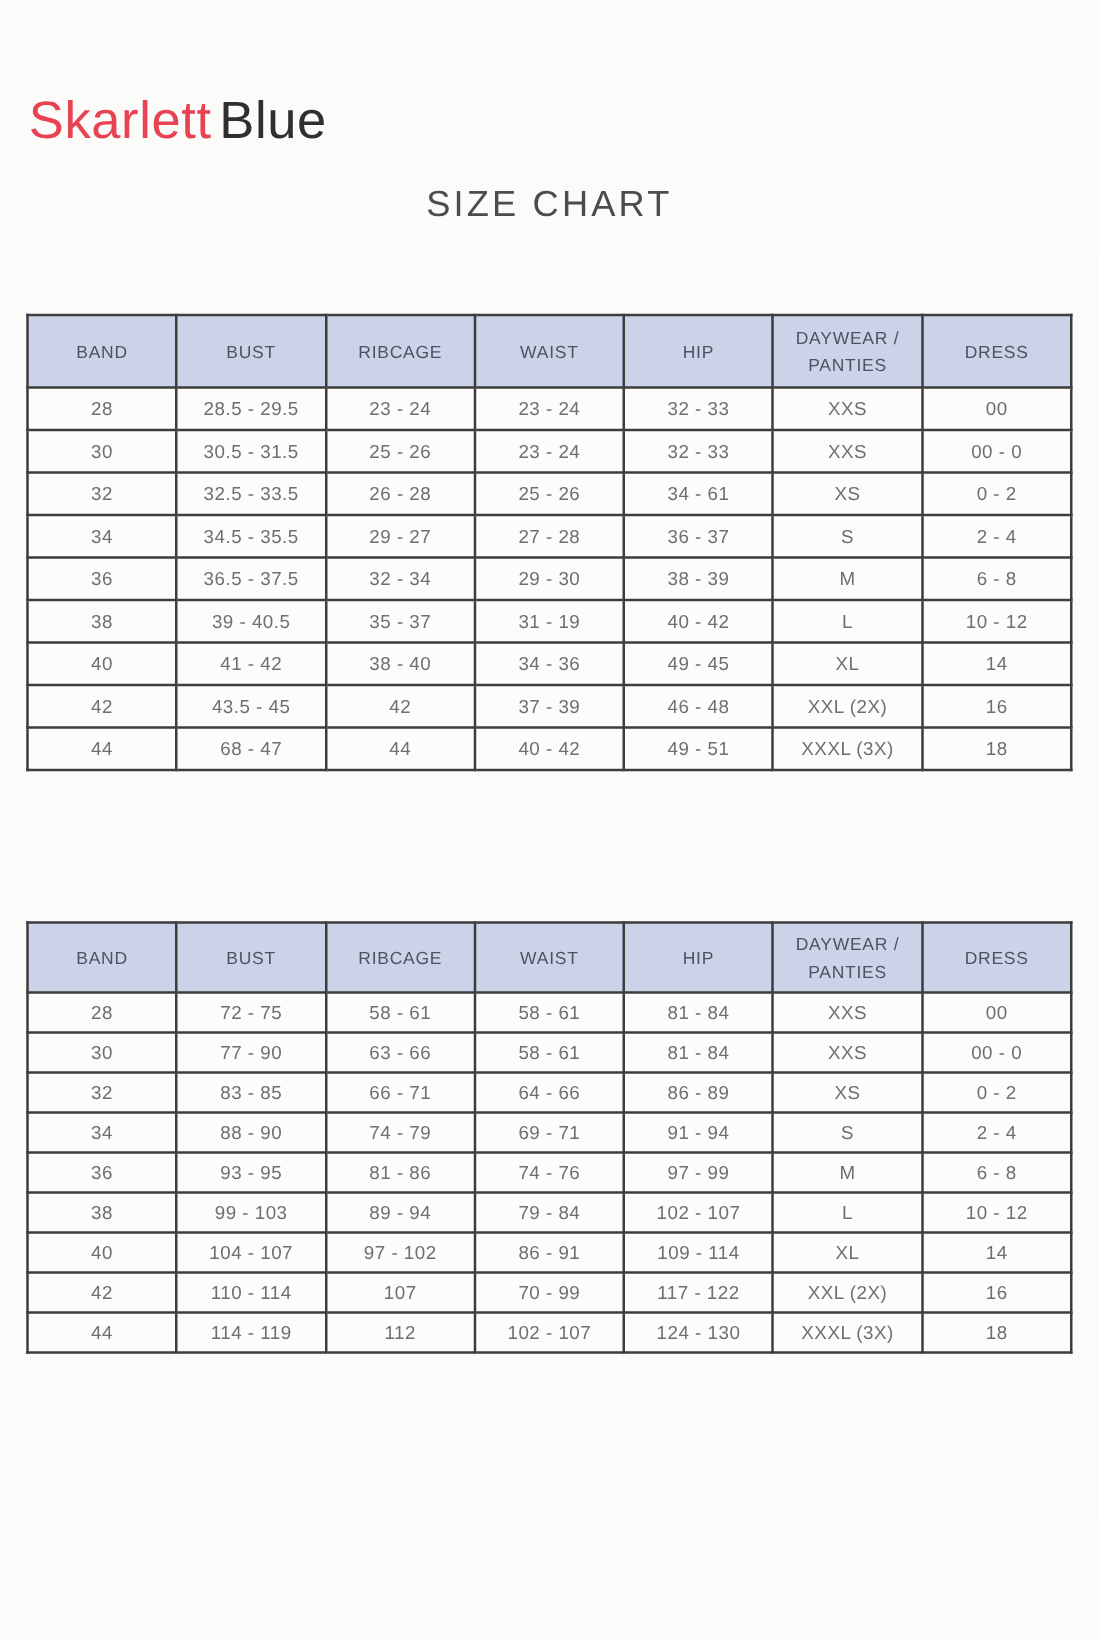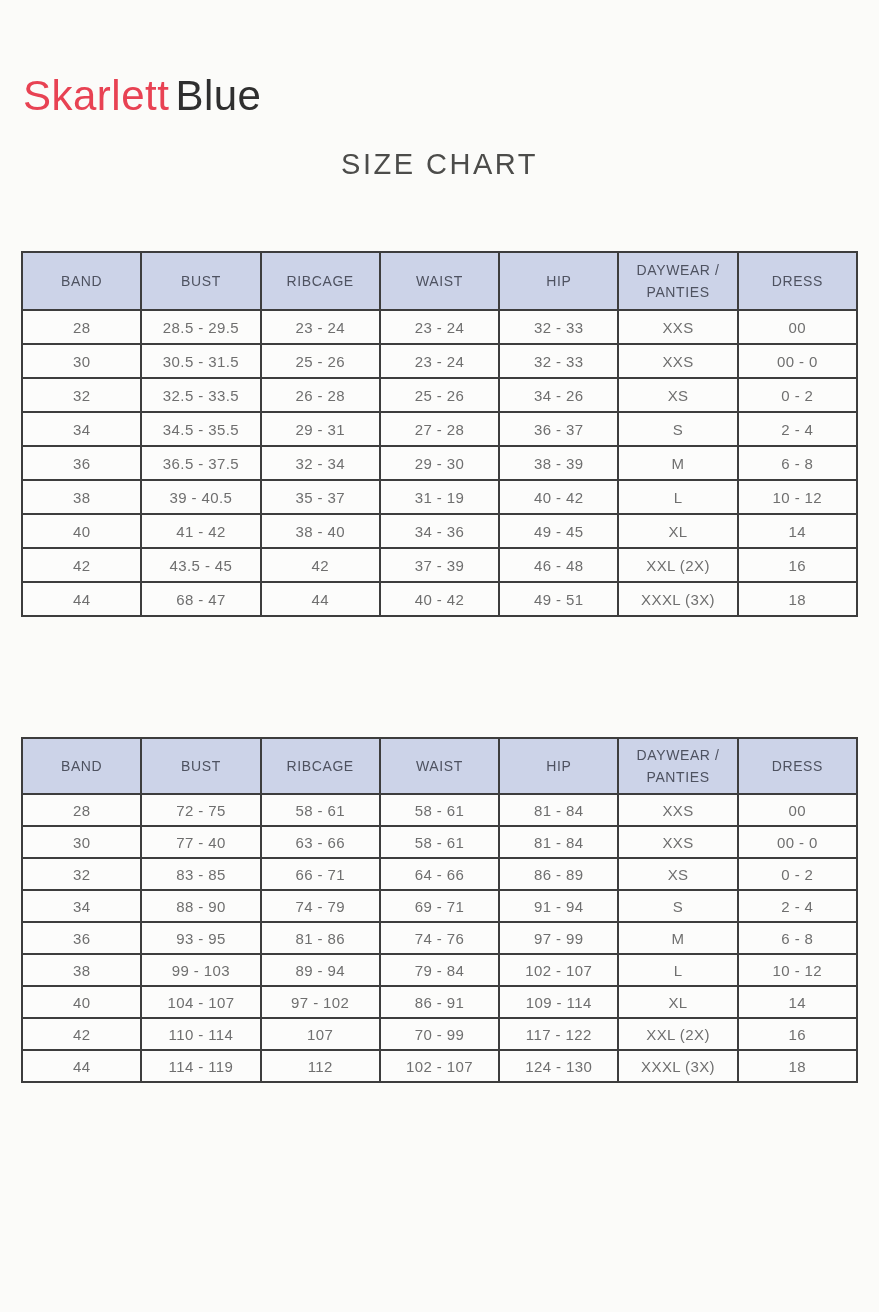--- a/index.html
+++ b/index.html
@@ -124,28 +124,28 @@
             <td>23 - 24</td>
             <td>32 - 33</td>
             <td>XXS</td>
             <td>00 - 0</td>
           </tr>
           <tr>
             <td>32</td>
             <td>32.5 - 33.5</td>
             <td>26 - 28</td>
             <td>25 - 26</td>
-            <td>34 - 26</td>
+            <td>34 - 61</td>
             <td>XS</td>
             <td>0 - 2</td>
           </tr>
           <tr>
             <td>34</td>
             <td>34.5 - 35.5</td>
-            <td>29 - 31</td>
+            <td>29 - 27</td>
             <td>27 - 28</td>
             <td>36 - 37</td>
             <td>S</td>
             <td>2 - 4</td>
           </tr>
           <tr>
             <td>36</td>
             <td>36.5 - 37.5</td>
             <td>32 - 34</td>
             <td>29 - 30</td>
@@ -211,21 +211,21 @@
             <td>28</td>
             <td>72 - 75</td>
             <td>58 - 61</td>
             <td>58 - 61</td>
             <td>81 - 84</td>
             <td>XXS</td>
             <td>00</td>
           </tr>
           <tr>
             <td>30</td>
-            <td>77 - 40</td>
+            <td>77 - 90</td>
             <td>63 - 66</td>
             <td>58 - 61</td>
             <td>81 - 84</td>
             <td>XXS</td>
             <td>00 - 0</td>
           </tr>
           <tr>
             <td>32</td>
             <td>83 - 85</td>
             <td>66 - 71</td>

